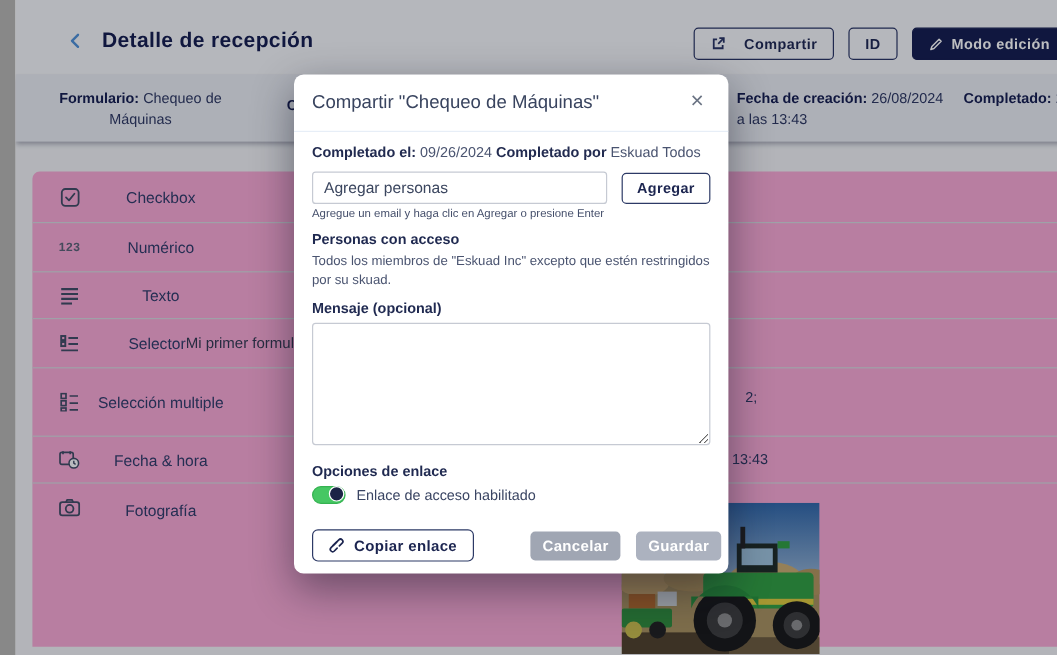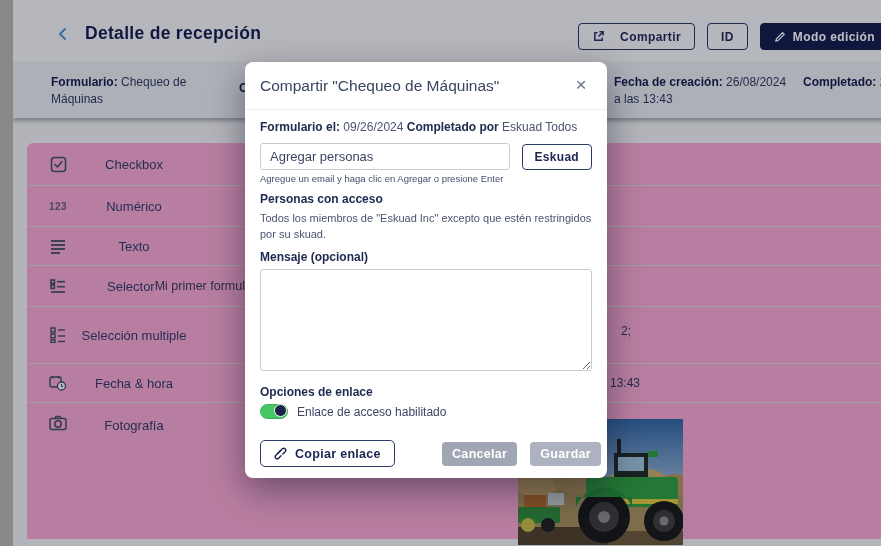--- a/index.html
+++ b/index.html
@@ -23,21 +23,21 @@
     display:inline-flex; align-items:center; gap:7px; height:27px; padding:0 13px;
     background:#131b4d; border:1.4px solid #131b4d; border-radius:4px;
     font-family:inherit; font-size:12px; font-weight:bold; letter-spacing:.4px; color:#ffffff; cursor:pointer;
   }
   .meta-band{
     position:absolute; left:0; top:62px; width:881px; height:56px; background:#e9ecf2;
     box-shadow:0 3px 4px rgba(30,35,60,.35);
   }
   .meta-block{ position:absolute; top:12px; font-size:12px; line-height:17px; color:#2c3660; }
   .meta-block b{ color:#131b4d; }
-  .mb-form{ left:38px; width:160px; }
+  .mb-form{ left:24px; width:160px;text-align:center; }
   .mb-created{ left:601px; width:180px; }
   .mb-completed{ left:790px; width:200px; }
   .mb-partial{ left:226px; top:19px; font-weight:bold; font-size:12px; color:#131b4d; position:absolute; }
   
   .card{ position:absolute; left:14px; top:143px; width:867px; background:#f9a8d4; border-radius:6px 0 0 0; }
   .row{ position:relative; display:flex; align-items:center; border-bottom:1px solid #d6d8dd; }
   .row .ricon{ margin-left:20px; width:22px; display:flex; justify-content:center; flex:none; }
   .row .rlabel{ margin-left:10px; width:110px; text-align:center; font-size:13px; color:#2e3a68; }
   .row-selector{ }
   .row-selector .rlabel{ width:auto; margin-left:38px; text-align:left; white-space:nowrap; }
@@ -277,29 +277,29 @@
   <div class="overlay"></div>
 
   <div class="modal">
     <div class="modal-header">
       <div class="modal-title">Compartir "Chequeo de Máquinas"</div>
       <button class="modal-close">×</button>
     </div>
     <div class="modal-body">
 
       <div class="completed-line">
-        <b>Formulario el:</b>
+        <b>Completado el:</b>
         <span>09/26/2024</span>
         <b>Completado por</b>
         <span>Eskuad Todos</span>
       </div>
 
       <div class="add-row">
         <input class="add-input" type="text" placeholder="Agregar personas" style="">
-        <button class="add-btn">Eskuad</button>
+        <button class="add-btn">Agregar</button>
       </div>
       <div class="add-hint">Agregue un email y haga clic en Agregar o presione Enter</div>
 
       <div class="section-label">Personas con acceso</div>
       <div class="access-desc">Todos los miembros de "Eskuad Inc" excepto que estén restringidos por su skuad.</div>
 
       <div class="section-label">Mensaje (opcional)</div>
       <textarea class="msg-area" style=""></textarea>
 
       <div class="section-label" style="margin-top:10px">Opciones de enlace</div>

